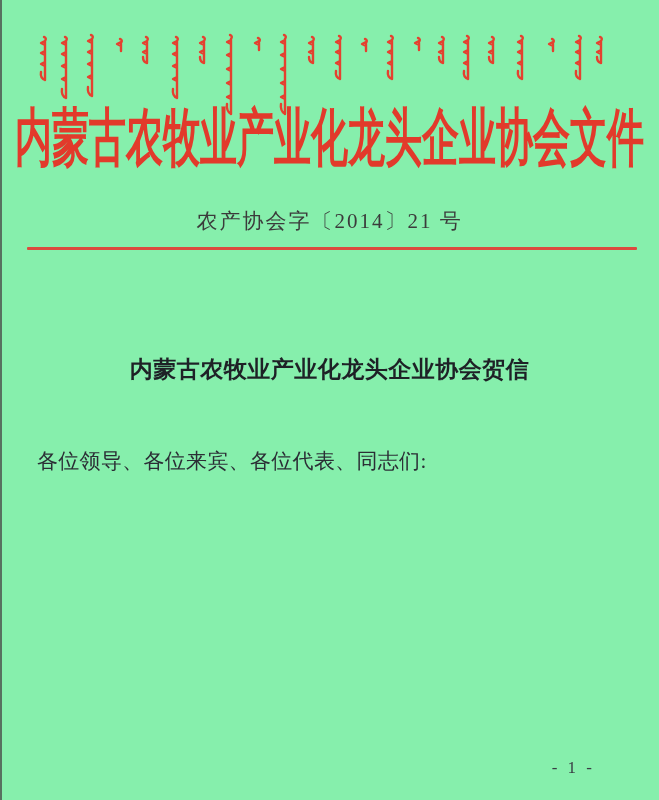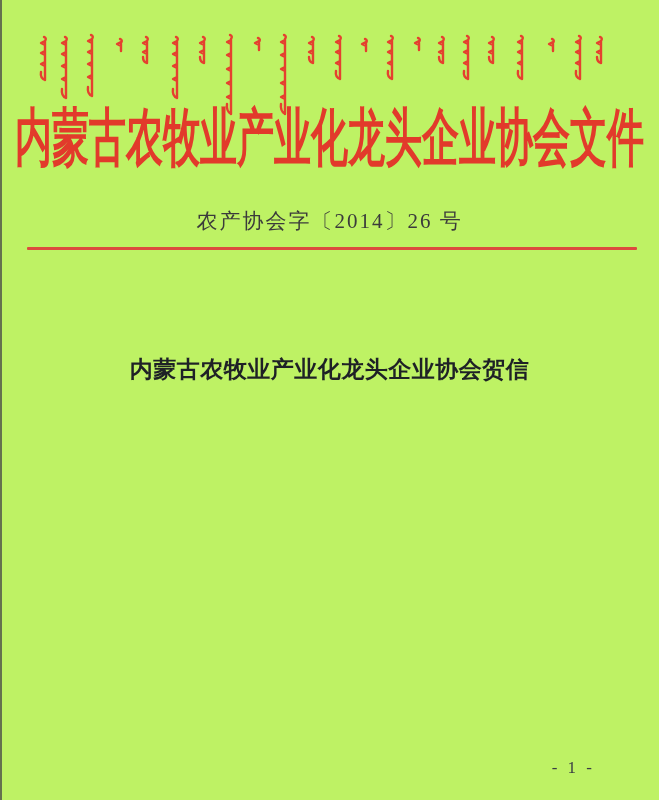--- a/index.html
+++ b/index.html
@@ -6,21 +6,21 @@
   body {
     width: 659px;
     height: 800px;
     background: #ffffff;
     font-family: "Liberation Serif", "DejaVu Serif", serif;
   }
   .page {
     position: relative;
     width: 659px;
     height: 800px;
-    background: #bef264;
+    background: #86efac;
     overflow: hidden;
   }
   
   .scan-edge-left {
     position: absolute;
     left: 0; top: 0;
     width: 2px; height: 100%;
     background: #474747;
     opacity: 0.75;
   }
@@ -159,28 +159,29 @@
       <use href="#mg-s" x="489" y="4"></use>
       <use href="#mg-m" x="518" y="3"></use>
       <use href="#mg-xs" x="549" y="6"></use>
       <use href="#mg-m" x="576" y="3"></use>
       <use href="#mg-s" x="597" y="4"></use>
     </svg>
 
     <div class="masthead-title">内蒙古农牧业产业化龙头企业协会文件</div>
   </header>
 
-  <div class="doc-number">农产协会字〔2014〕26 号</div>
+  <div class="doc-number">农产协会字〔2014〕21 号</div>
 
   <div class="red-rule"></div>
 
   <main>
     <h1 class="letter-title">内蒙古农牧业产业化龙头企业协会贺信</h1>
 
     <div class="body-text">
+      <p class="salutation">各位领导、各位来宾、各位代表、同志们:</p>
     </div>
   </main>
 
   <footer>
     <div class="page-number">- 1 -</div>
   </footer>
 
 </div>
 
 </body></html>

